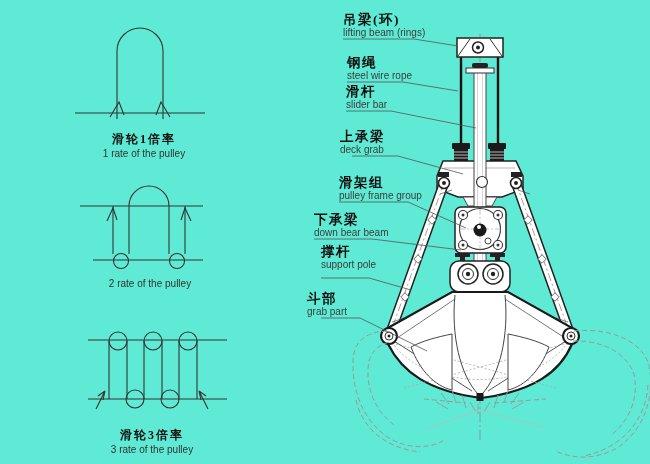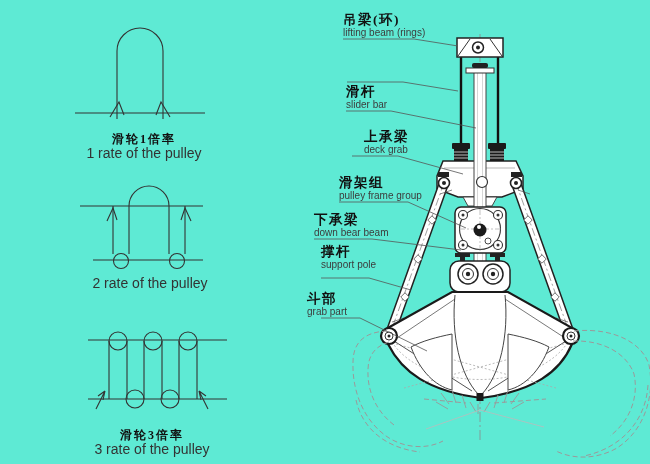--- a/index.html
+++ b/index.html
@@ -7,21 +7,21 @@
          font-family:"Liberation Sans",sans-serif;}
   #drawing{position:absolute;left:0;top:0;}
   .part-label{position:absolute;color:#111;}
   .part-label .zh{font-family:"Liberation Serif",serif;font-weight:700;font-size:13.5px;
                   line-height:16px;letter-spacing:1.5px;white-space:nowrap;display:block;}
   .part-label .en{font-family:"Liberation Sans",sans-serif;font-size:10px;color:#3c3c3c;
                   line-height:10px;white-space:nowrap;display:block;}
   .diagram-label{position:absolute;transform:translateX(-50%);text-align:center;color:#111;}
   .diagram-label .zh{font-family:"Liberation Serif",serif;font-weight:700;font-size:12px;
                      line-height:17px;letter-spacing:2px;white-space:nowrap;display:block;}
-  .diagram-label .en{font-family:"Liberation Sans",sans-serif;font-size:14px;color:#333;
+  .diagram-label .en{font-family:"Liberation Sans",sans-serif;font-size:10px;color:#333;
                      line-height:11px;white-space:nowrap;display:block;}
 </style>
 </head>
 <body>
 
 <div id="stage">
 
   <svg id="drawing" width="650" height="464" viewBox="0 0 650 464">
 
     <g fill="none" stroke="#333" stroke-width="1.1">
@@ -208,25 +208,29 @@
       <path d="M314,239 L372,239 L461,250"></path>
       <path d="M321,278 L369,278 L411,290"></path>
       <path d="M321,318 L360,318 L427,351"></path>
     </g>
   </svg>
 
   <div class="part-label" style="left:343px;top:12px">
     <span class="zh">吊梁(环)</span>
     <span class="en">lifting beam (rings)</span>
   </div>
+  <div class="part-label" style="left:347px;top:55px">
+    <span class="zh">钢绳</span>
+    <span class="en">steel wire rope</span>
+  </div>
   <div class="part-label" style="left:346px;top:84px">
     <span class="zh">滑杆</span>
     <span class="en">slider bar</span>
   </div>
-  <div class="part-label" style="left:364px;top:129px">
+  <div class="part-label" style="left:340px;top:129px">
     <span class="zh">上承梁</span>
     <span class="en">deck grab</span>
   </div>
   <div class="part-label" style="left:314px;top:212px">
     <span class="zh">下承梁</span>
     <span class="en">down bear beam</span>
   </div>
   <div class="part-label" style="left:339px;top:175px">
     <span class="zh">滑架组</span>
     <span class="en">pulley frame group</span>

